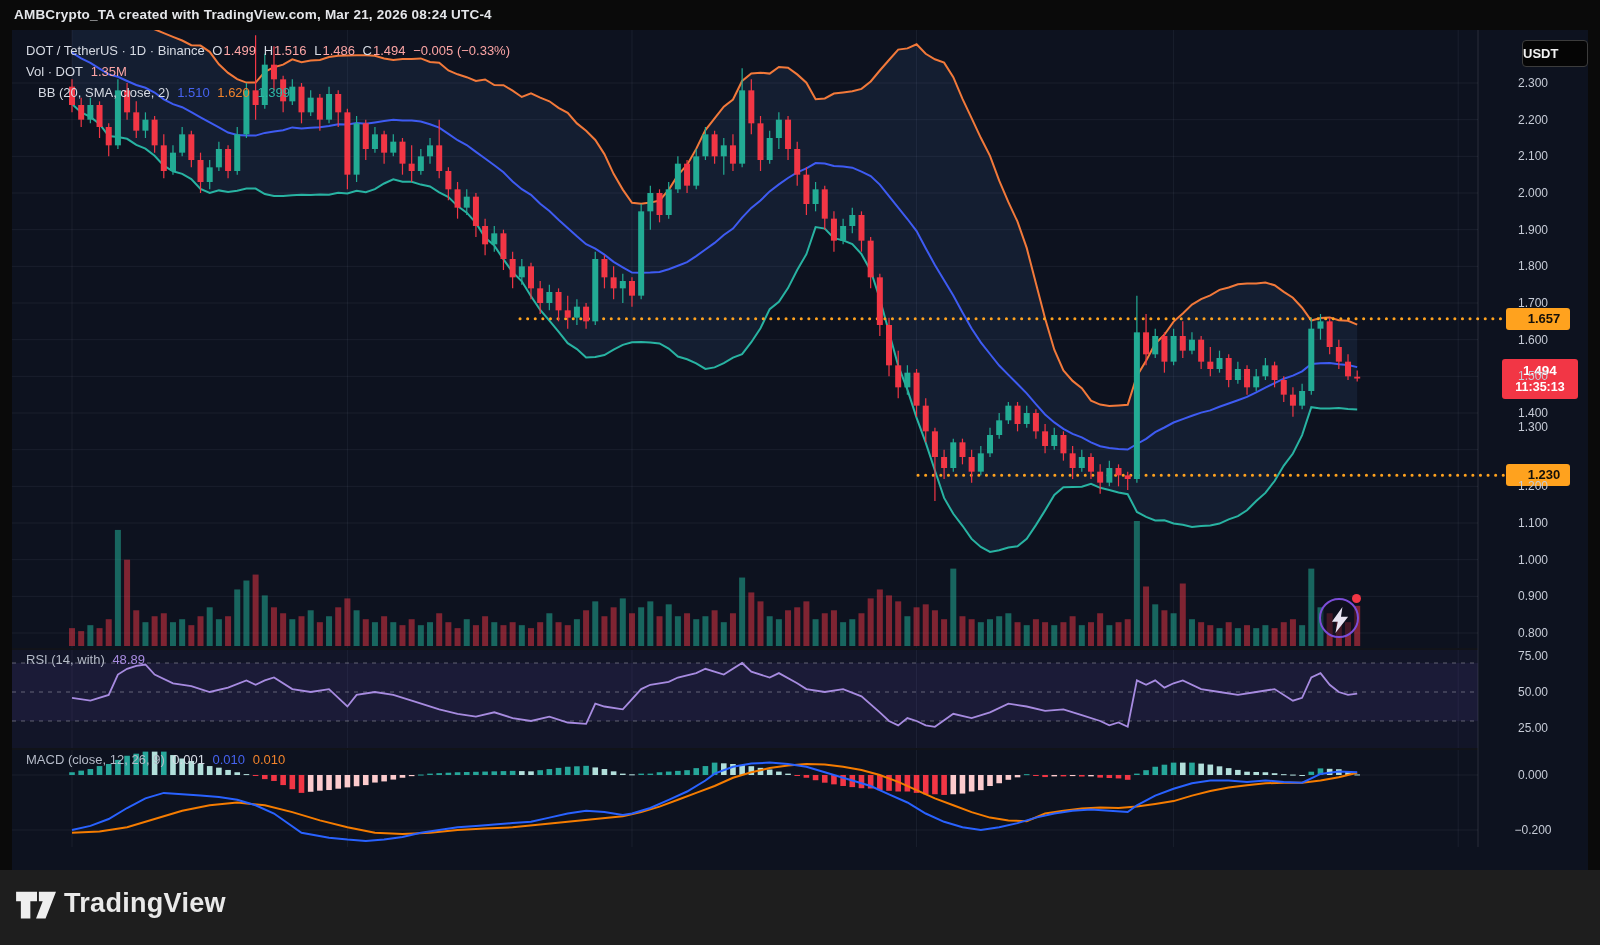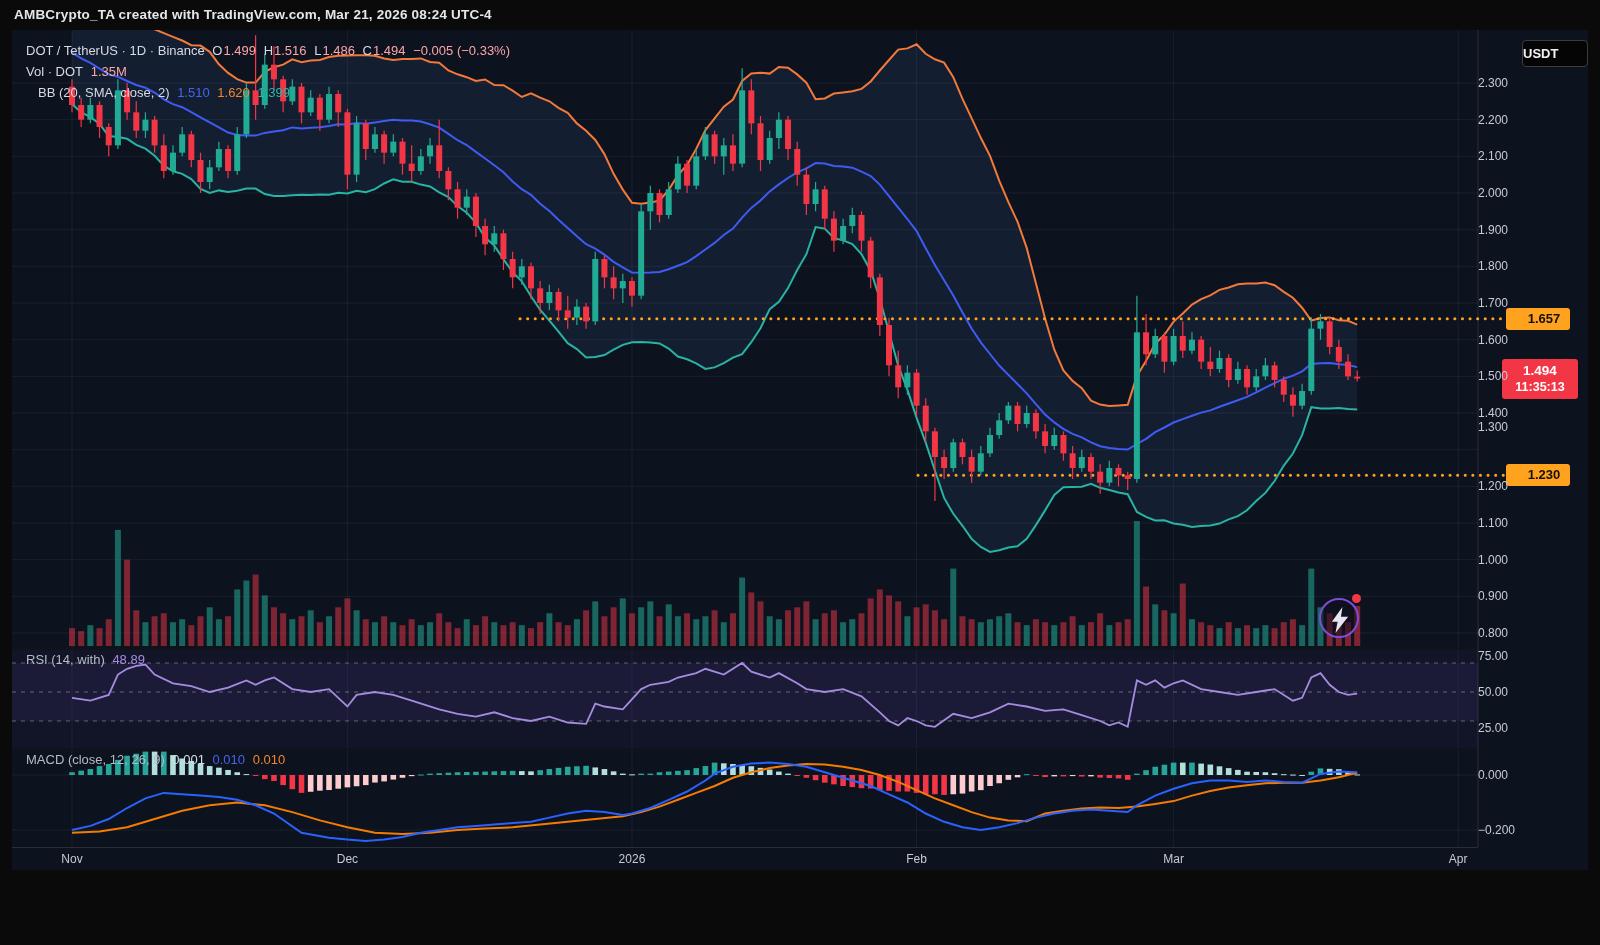--- a/index.html
+++ b/index.html
@@ -23,21 +23,21 @@
   .lg-dim  { color:#b4bac7; }
   .lg-red  { color:#fca5a5; }
   .lg-blue { color:#4663f0; }
   .lg-orange { color:#f2842c; }
   .lg-teal { color:#2cb7a4; }
   .lg-purple { color:#a78be0; }
   .lg-white { color:#d8dce6; }
 
   
   #axis-col { position:absolute; left:1466px; top:0; width:110px; height:840px; }
-  .axis-tick { position:absolute; width:100%; text-align:left; font-size:12px; color:#c6cbd6; height:16px; line-height:16px; }
+  .axis-tick { position:absolute; width:100%; text-align:center; font-size:12px; color:#c6cbd6; height:16px; line-height:16px; }
   #usdt-btn { position:absolute; left:44px; top:10px; width:66px; height:27px; background:#050505; border:1px solid #3c3c3c; border-radius:4px; color:#f2f2f2; font-size:13px; font-weight:bold; text-align:left; line-height:25px; }
   .badge-orange { position:absolute; left:28px; width:64px; height:22px; background:#ffa21e; border-radius:3px; color:#14100a; font-size:13px; font-weight:bold; text-align:center; line-height:22px;padding-left:12px; }
   #badge-last { position:absolute; left:24px; width:76px; height:40px; background:#f23645; border-radius:3px; color:#fff; text-align:center; padding-top:3px; }
   #badge-last .p { font-size:13.5px; font-weight:bold; line-height:17px; }
   #badge-last .c { font-size:12.5px; font-weight:bold; line-height:16px; }
 
   
   #flash-btn { position:absolute; left:1307px; top:568px; width:40px; height:40px; border-radius:50%; border:2px solid #7c4dd8; background:rgba(18,14,30,.55); }
   #flash-btn svg { position:absolute; left:9px; top:7px; }
   #flash-dot { position:absolute; left:1340px; top:564px; width:9px; height:9px; border-radius:50%; background:#f23645; }
@@ -660,28 +660,20 @@
         <rect x="1305.68" y="738.4" width="5.6" height="6.6000000000000005" fill="#26a69a"></rect>
         <rect x="1314.86" y="738.8125" width="5.6" height="6.1875" fill="#b2dfdb"></rect>
         <rect x="1324.04" y="739.225" width="5.6" height="5.7749999999999995" fill="#b2dfdb"></rect>
         <rect x="1333.22" y="741.8375" width="5.6" height="3.1625" fill="#b2dfdb"></rect>
         <rect x="1342.4" y="744.45" width="5.6" height="1" fill="#b2dfdb"></rect>
         <polyline points="60.0,802.8 87.5,801.4 115.1,797.3 142.6,789.0 170.2,780.8 197.7,775.3 225.2,772.5 252.8,775.3 280.3,782.1 307.9,790.4 335.4,797.3 362.9,802.8 390.5,804.1 418.0,802.8 445.6,800.0 473.1,798.6 500.6,797.3 528.2,794.5 555.7,791.8 583.3,789.0 610.8,786.3 629.2,782.1 647.5,776.6 665.9,769.8 684.2,762.9 702.6,756.0 721.0,747.8 739.3,742.3 757.7,738.1 776.0,735.4 794.4,734.0 812.8,734.5 831.1,736.8 849.5,740.0 867.8,745.0 886.2,751.9 904.6,760.1 922.9,768.4 941.3,775.3 959.6,782.1 978.0,787.6 996.4,790.4 1014.7,791.2 1033.1,783.5 1051.4,780.8 1069.8,778.5 1088.2,777.5 1106.5,778.0 1124.9,776.6 1143.2,773.9 1161.6,771.1 1180.0,765.6 1198.3,761.0 1216.7,757.4 1235.0,755.2 1253.4,753.3 1271.8,752.7 1290.1,752.7 1308.5,750.5 1326.8,747.2 1345.2,742.8" fill="none" stroke="#f57c00" stroke-width="2"></polyline>
         <polyline points="60.0,800.0 78.4,795.9 96.7,789.0 115.1,778.0 133.4,768.4 151.8,762.9 170.2,764.3 188.5,765.6 206.9,767.0 225.2,769.8 243.6,775.3 262.0,783.5 289.5,802.8 317.0,807.7 335.4,809.6 353.8,811.0 372.1,809.6 390.5,806.9 408.8,802.8 427.2,800.0 445.6,797.3 463.9,795.9 482.3,794.5 500.6,793.1 519.0,791.8 537.4,787.6 555.7,783.5 574.1,780.8 592.4,782.1 610.8,784.9 620.0,783.5 638.3,778.0 656.7,769.8 675.1,761.5 693.4,750.5 702.6,743.6 721.0,736.8 739.3,733.5 757.7,732.6 776.0,734.0 794.4,736.8 812.8,742.3 821.9,745.0 840.3,750.5 858.7,756.0 877.0,764.3 895.4,772.5 913.7,783.5 932.1,791.8 950.5,797.3 968.8,800.0 987.2,797.3 1005.5,793.1 1023.9,787.6 1042.3,783.5 1060.6,780.8 1079.0,779.4 1097.3,780.8 1115.7,782.1 1124.9,775.3 1143.2,765.6 1161.6,758.8 1180.0,753.3 1198.3,750.5 1216.7,750.5 1235.0,751.9 1253.4,750.5 1271.8,751.9 1290.1,752.7 1299.3,748.3 1308.5,743.9 1326.8,741.4 1345.2,742.3" fill="none" stroke="#2962ff" stroke-width="2"></polyline>
         <line x1="1466" y1="0" x2="1466" y2="817" stroke="rgba(255,255,255,0.12)"></line>
       </svg>
 
-    <div id="time-axis">
-        <div class="time-label" style="left: 60px;">Nov</div>
-        <div class="time-label" style="left: 335.4px;">Dec</div>
-        <div class="time-label" style="left: 619.98px;">2026</div>
-        <div class="time-label" style="left: 904.56px;">Feb</div>
-        <div class="time-label" style="left: 1161.6px;">Mar</div>
-        <div class="time-label" style="left: 1446.18px;">Apr</div>
-      </div>
 
     <div class="legend-row" style="left:14px; top:13px;">
       <span class="lg-gray">DOT / TetherUS · 1D · Binance</span>
       <span class="lg-gray" style="margin-right:1px;">O</span><span class="lg-red">1.499</span>
       <span class="lg-gray" style="margin-right:1px;">H</span><span class="lg-red">1.516</span>
       <span class="lg-gray" style="margin-right:1px;">L</span><span class="lg-red">1.486</span>
       <span class="lg-gray" style="margin-right:1px;">C</span><span class="lg-red">1.494</span>
       <span class="lg-red">−0.005 (−0.33%)</span>
     </div>
     <div class="legend-row" style="left:14px; top:34px;">
@@ -739,14 +731,21 @@
       </div>
 
     <div id="flash-btn">
       <svg width="20" height="26" viewBox="0 0 12 16">
         <path d="M7.5 0 L1 9 h3.6 L3.2 16 L11 6 H6.6 Z" fill="#e8e4f2"></path>
       </svg>
     </div>
     <div id="flash-dot"></div>
   </div>
 
+  <div id="footer">
+    <svg class="logo" width="42" height="38" viewBox="0 0 44 40">
+      <path d="M0 4 h22 v10 h-7 v18 h-10 V14 H0 Z" fill="#efefef"></path>
+      <path d="M24 4 h18 l-11 28 h-10 l7 -18 h-4 Z" fill="#efefef"></path>
+    </svg>
+    <div class="brand">TradingView</div>
+  </div>
 
 </div>
 
 </body></html>

